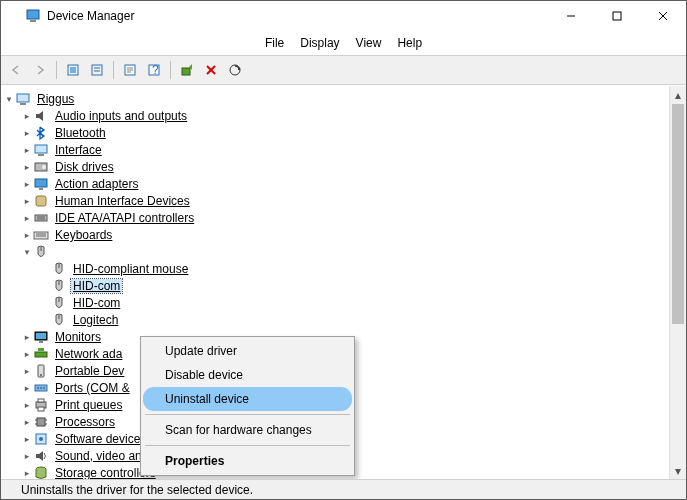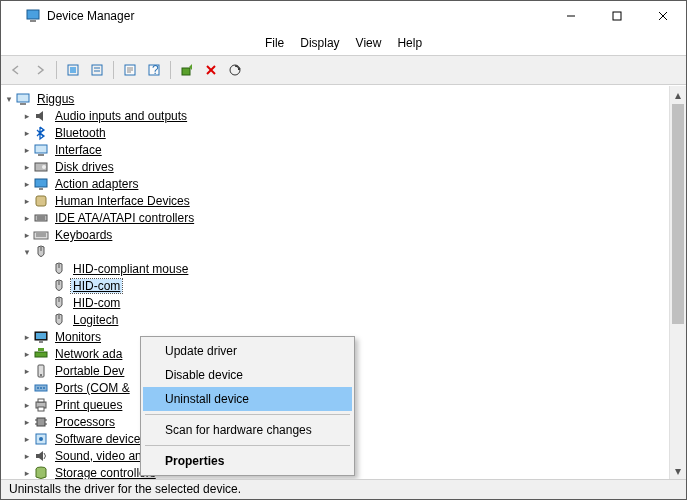--- a/index.html
+++ b/index.html
@@ -29,25 +29,25 @@
   
   .node { display: flex; align-items: center; height: 16px; margin: 1px 0; white-space: nowrap; }
   .node .pad { display:inline-block; }
   .expander { width: 12px; display: inline-flex; justify-content: center; color: #606060; font-size: 9px; }
   .node-icon { width: 16px; height: 16px; margin-right: 4px; display: inline-flex; align-items:center; justify-content:center;}
   .node-label { padding: 0 2px; text-decoration: underline; }
   .node.selected .node-label { background: #cce8ff; outline: 1px dotted #555; }
   
   .context-menu { position: absolute; background: #f2f2f2; border: 1px solid #a0a0a0; box-shadow: 3px 3px 5px rgba(0,0,0,0.25); padding: 2px; z-index: 10; }
   .ctx-item { padding: 5px 40px 5px 22px; }
-  .ctx-item:hover, .ctx-item.hovered { background: #91c9f7; }
+  .ctx-item:hover, .ctx-item.hovered { background: #91c9f7; border-radius: 11px; }
   .ctx-sep { height: 1px; background: #c0c0c0; margin: 3px 2px; }
   .ctx-item.bold { font-weight: bold; }
   
-  .statusbar { height: 20px; border-top: 1px solid #d0d0d0; padding: 2px 8px; background: #f0f0f0; display:flex; }
+  .statusbar { height: 20px; border-top: 1px solid #d0d0d0; padding: 2px 20px; background: #f0f0f0; display:flex; align-items:center;}
   
   .ico { width:16px; height:16px; }
 </style>
 </head>
 <body>
 
 <div class="titlebar">
   <span class="app-icon">
     <svg class="ico" viewBox="0 0 16 16">
         <rect x="2" y="2" width="12" height="9" fill="#4aa0e0" stroke="#1a5a90"></rect>

